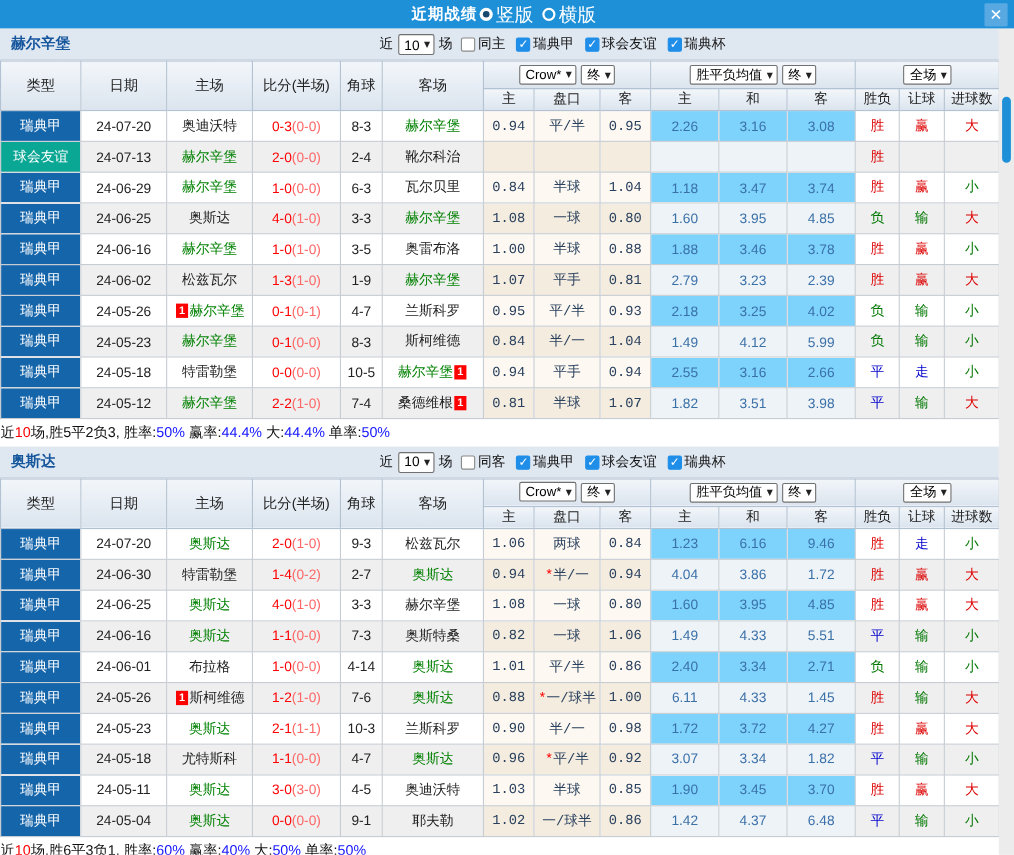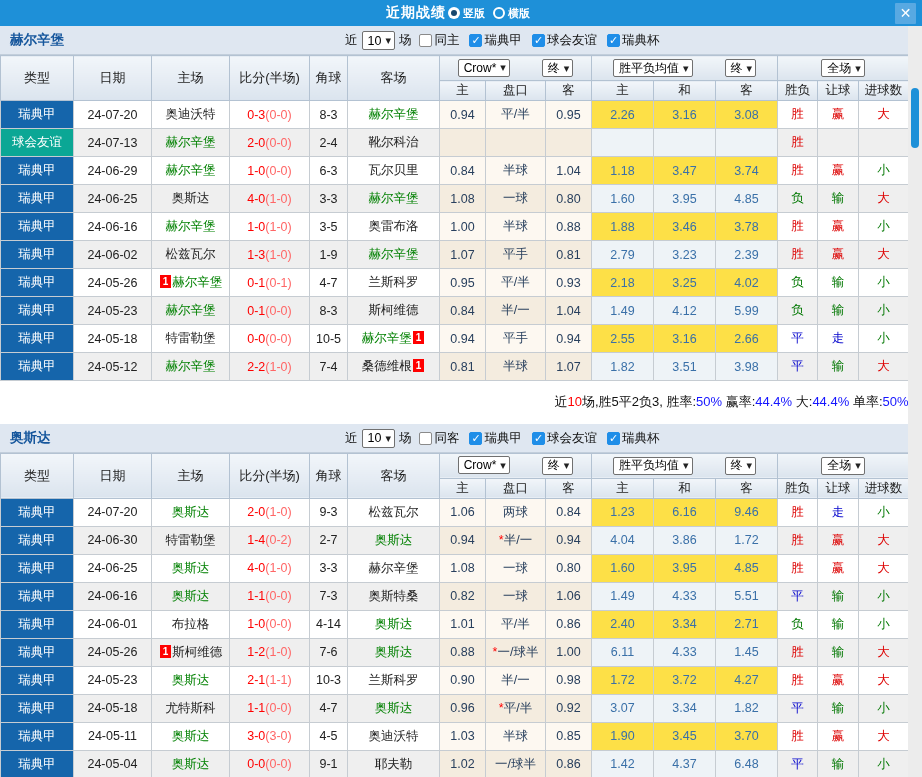--- a/index.html
+++ b/index.html
@@ -18,21 +18,21 @@
     background: #1e90d8;
     color: #fff;
     display: flex; align-items: center; justify-content: center;
     position: relative;
   }
   .titlebar .title { font-weight: bold; font-size: 14px; letter-spacing: 1px; }
   .radio { width: 12px; height: 12px; border-radius: 50%; display: inline-block; vertical-align: -1px; margin: 0 3px 0 2px; position: relative; }
   .radio.on { background: #fff; }
   .radio.on::after { content:""; position:absolute; left:3px; top:3px; width:6px; height:6px; border-radius:50%; background:#17486e; }
   .radio.off { background: transparent; border: 2px solid #fff; }
-  .radio-label { font-size: 11px; margin-right: 6px; font-weight: bold; }
+  .radio-label { font-size: 17px; margin-right: 6px; }
   .close-btn {
     position: absolute; right: 6px; top: 3px;
     width: 21px; height: 21px;
     background: #58a9e2; color: #fff;
     font-size: 14px; font-weight: bold;
     text-align: center; line-height: 20px;
     cursor: pointer; border-radius: 1px;
   }
   
   .wrap { width: 908px; background: #fff; }
@@ -64,47 +64,47 @@
   
   table { border-collapse: collapse; table-layout: fixed; width: 908px; }
   th, td { border: 1px solid #c6ccd2; text-align: center; overflow: hidden; white-space: nowrap; }
   thead th {
     background: linear-gradient(#f2f6fa, #dbe4ee);
     border-color: #b3c2d2;
     font-size: 13px; font-weight: normal; color: #222;
   }
   thead tr.h1 th { height: 25px; }
   thead tr.h2 th { height: 20px; font-size: 12.5px; }
-  thead .sel { height: 18px; font-size: 12px; margin: 0 16px; }
+  thead .sel { height: 18px; font-size: 12px; margin: 0 2px; }
   tbody td { height: 28px; font-size: 12.5px; }
   tbody tr.odd td { background: #fff; }
   tbody tr.even td { background: #efefef; }
   tbody tr.odd td.pkc { background: #fdf8f1; }
   tbody tr.even td.pkc { background: #f4ecdf; }
-  tbody tr.odd td.avgc { background: #fde047; }
+  tbody tr.odd td.avgc { background: #7dd3fc; }
   tbody tr.even td.avgc { background: #eef3f7; }
   td.lg-league { background: #1565ab !important; color: #fff; }
   td.lg-friendly { background: #0ba795 !important; color: #fff; }
   .g { color: #008000; }
   .sc-main { color: #ff0000; }
   .sc-half { color: #ff6666; text-align: center; }
-  td.pkc { color: #29405e; }
+  td.pkc { color: #29405e; font-family: Liberation Mono, monospace; }
   td.avgc { color: #3a70a8; }
   .red { color: #dd0000; }
   .green { color: #007700; }
   .blue { color: #0000cc; }
   .star { color: #ff0000; }
   .bdg {
     display: inline-block; background: #ff0000; color: #fff;
     font-size: 10px; line-height: 13px; padding: 0 3px; margin: 0 1px;
     vertical-align: 1px; font-weight: bold;
   }
   tfoot td {
-    height: 43px; background: #fff; border: none; border-top: 1px solid #c6ccd2;
-    font-size: 13px; text-align: right; color: #111;
+    height: 25px; background: #fff; border: none; border-top: 1px solid #c6ccd2;
+    font-size: 13px; text-align: left; color: #111;
   }
   .sum-k { color: #111; } .sum-r { color: #ff0000; } .sum-b { color: #1515ff; }
   
   .sb-track { position: absolute; right: 0; top: 26px; width: 14px; height: 751px; background: #ececec; }
   .sb-thumb { position: absolute; right: 3px; top: 62px; width: 8px; height: 60px; background: #1e90d8; border-radius: 4px; cursor: pointer; }
 </style>
 </head>
 <body>
 
 <div class="titlebar">

